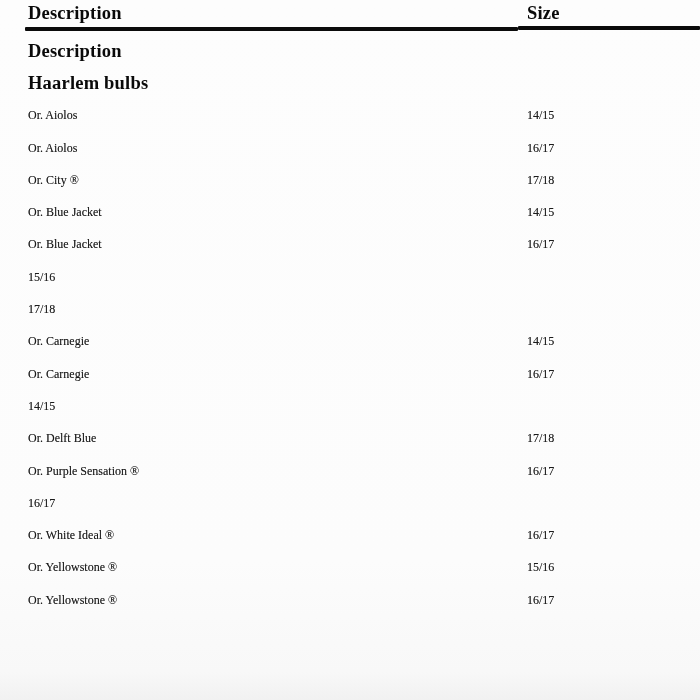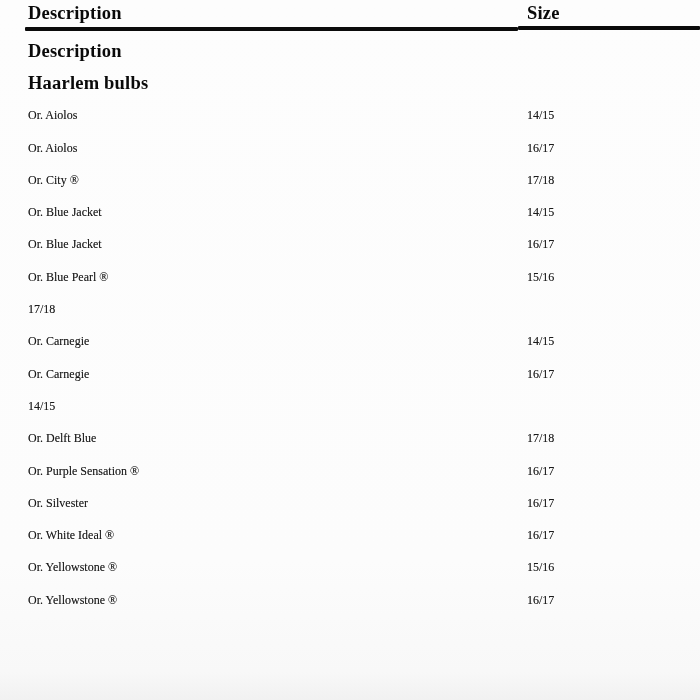--- a/index.html
+++ b/index.html
@@ -109,21 +109,20 @@
     </div>
     <div class="line">
       <span class="cell">Or. Blue Jacket</span>
       <span class="cell">14/15</span>
     </div>
     <div class="line">
       <span class="cell">Or. Blue Jacket</span>
       <span class="cell">16/17</span>
     </div>
     <div class="line">
-      <span class="cell">Or. Blue Pearl ®</span>
       <span class="cell">15/16</span>
     </div>
     <div class="line">
       <span class="cell">17/18</span>
     </div>
     <div class="line">
       <span class="cell">Or. Carnegie</span>
       <span class="cell">14/15</span>
     </div>
     <div class="line">
@@ -135,21 +134,20 @@
     </div>
     <div class="line">
       <span class="cell">Or. Delft Blue</span>
       <span class="cell">17/18</span>
     </div>
     <div class="line">
       <span class="cell">Or. Purple Sensation ®</span>
       <span class="cell">16/17</span>
     </div>
     <div class="line">
-      <span class="cell">Or. Silvester</span>
       <span class="cell">16/17</span>
     </div>
     <div class="line">
       <span class="cell">Or. White Ideal ®</span>
       <span class="cell">16/17</span>
     </div>
     <div class="line">
       <span class="cell">Or. Yellowstone ®</span>
       <span class="cell">15/16</span>
     </div>

